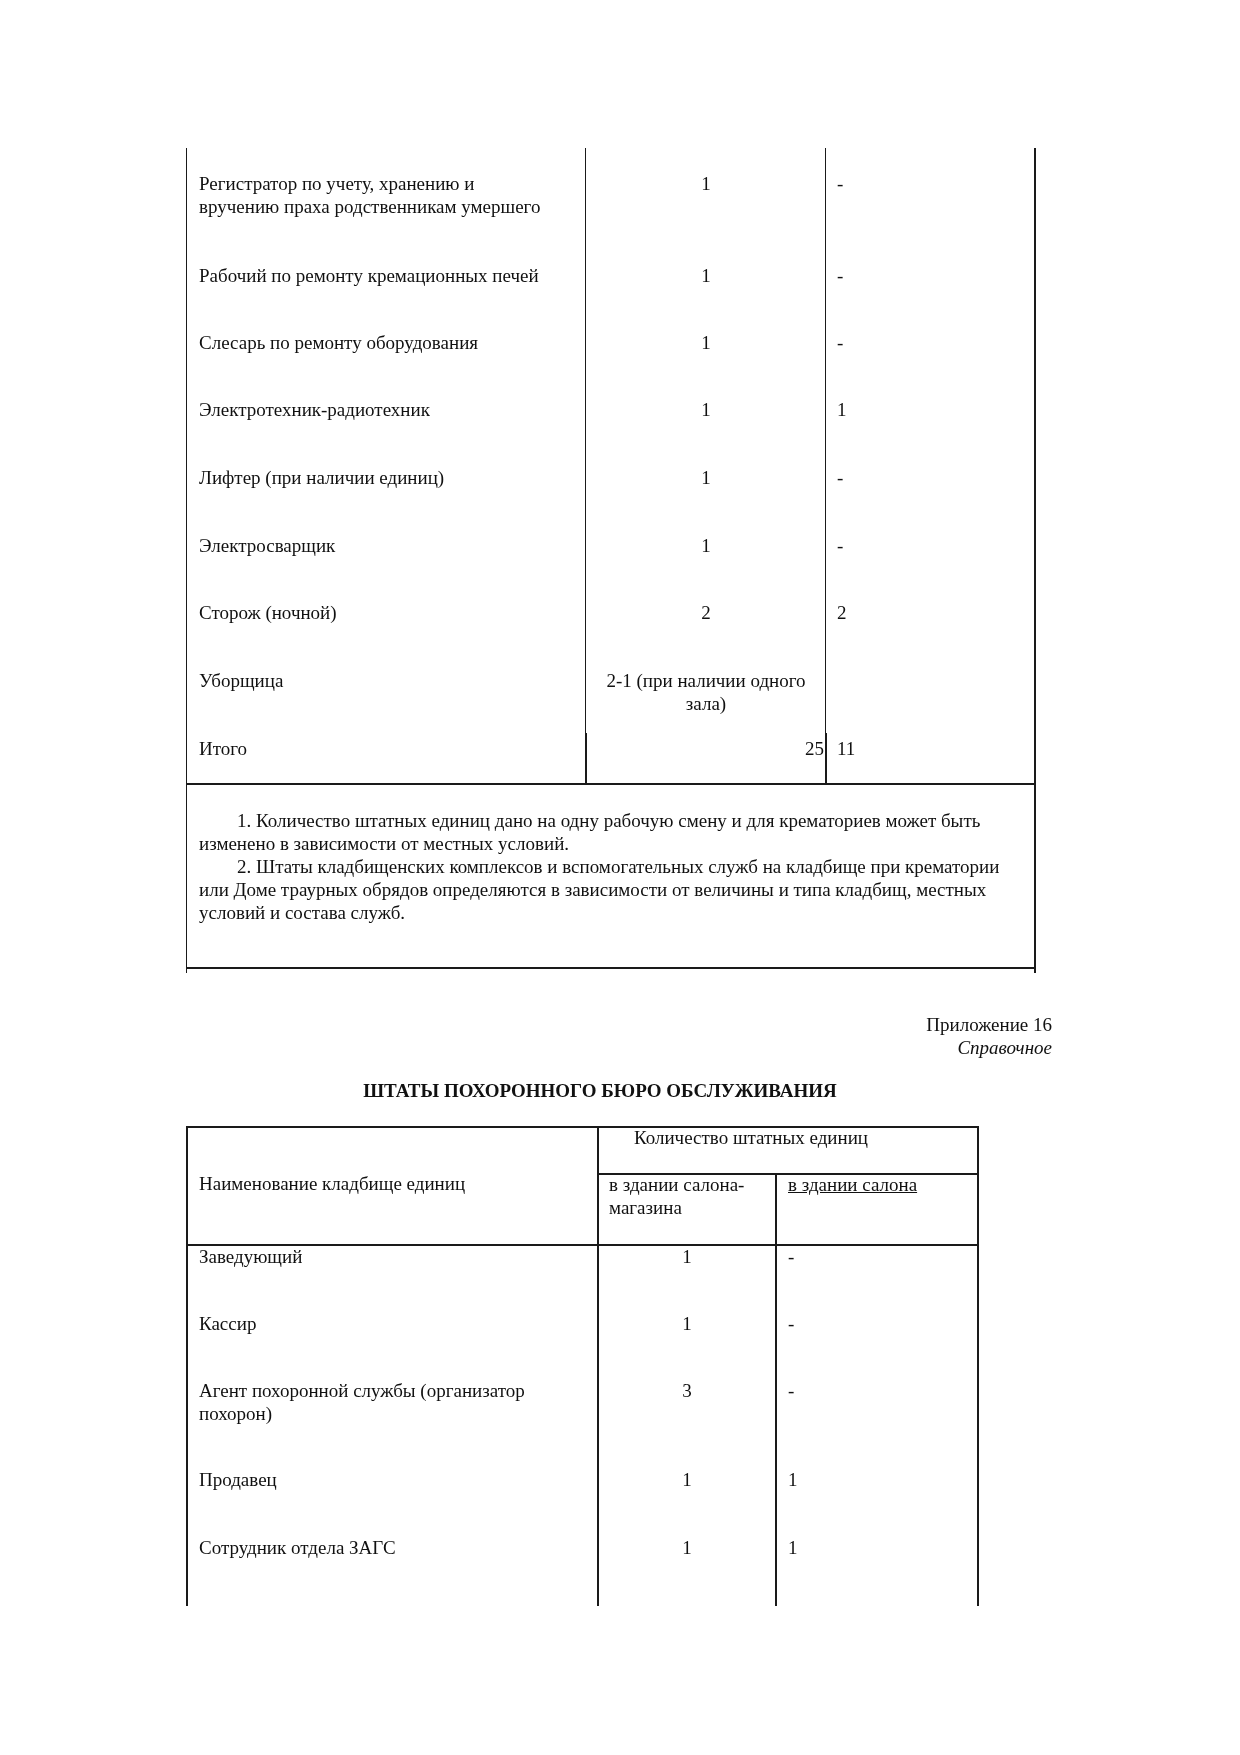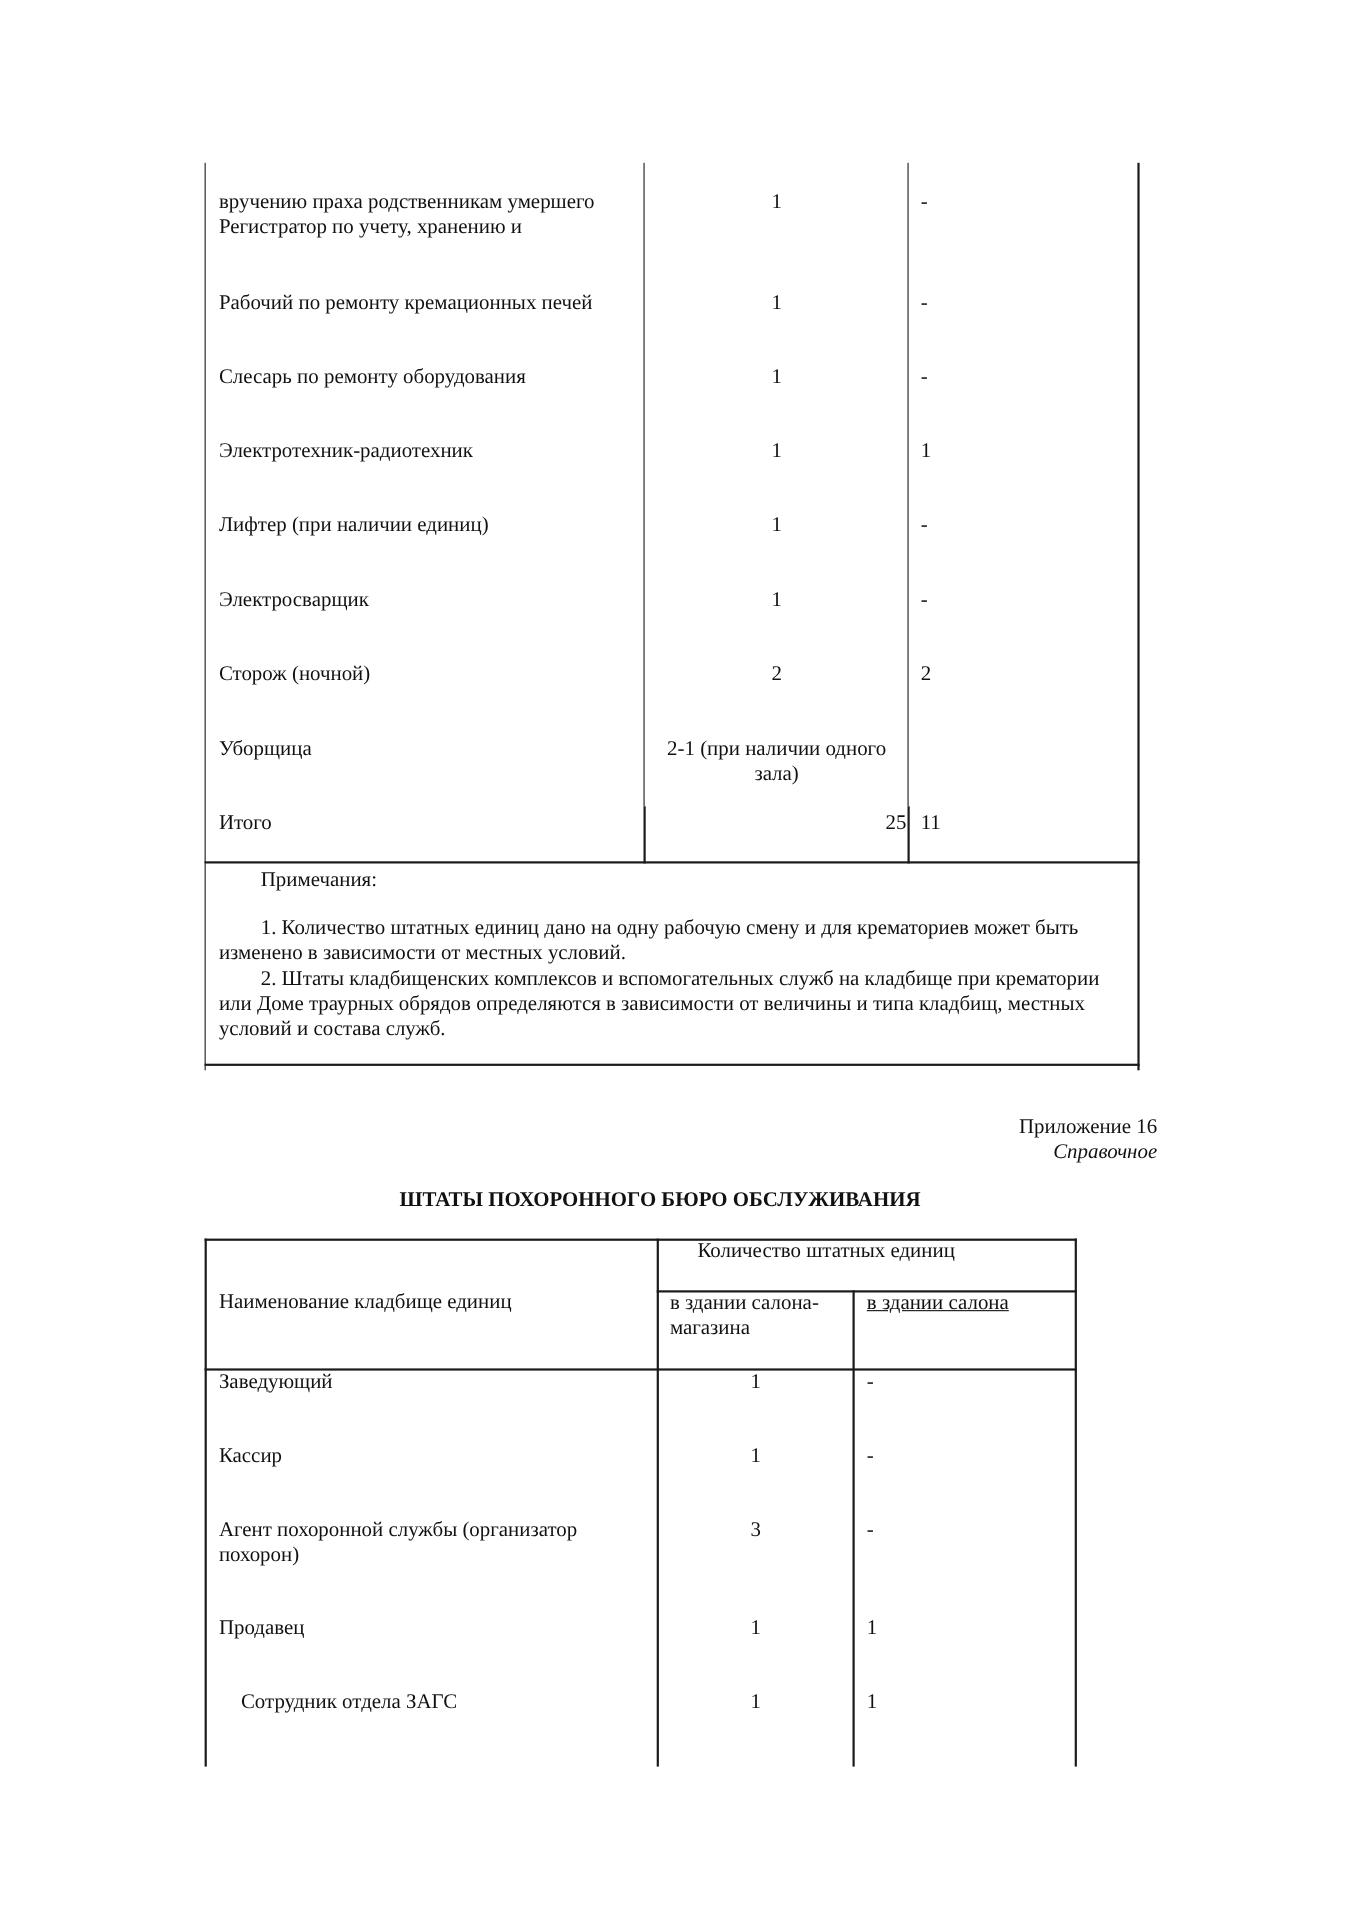--- a/index.html
+++ b/index.html
@@ -31,22 +31,22 @@
   <div class="vline thick" style="left:585px; top:733px; height:52px;"></div>
   <div class="vline" style="left:825px; top:148px; height:585px;"></div>
   <div class="vline thick" style="left:825px; top:733px; height:52px;"></div>
   <div class="vline thick" style="left:1034px; top:148px; height:825px;"></div>
 
   <div class="hline" style="left:186px; width:850px; top:783px;"></div>
   <div class="hline" style="left:186px; width:850px; top:967px;"></div>
 
   <div>
     <div class="cell-name txt" style="top:172px;">
+      <div>Регистратор по учету, хранению и</div>
       <div>вручению праха родственникам умершего</div>
-      <div>Регистратор по учету, хранению и</div>
     </div>
     <div class="cell-q1 txt" style="top:172px;">1</div>
     <div class="cell-q2 txt" style="top:172px;">-</div>
   </div>
 
   <div>
     <div class="cell-name txt" style="top:264px;">Рабочий по ремонту кремационных печей</div>
     <div class="cell-q1 txt" style="top:264px;">1</div>
     <div class="cell-q2 txt" style="top:264px;">-</div>
   </div>
@@ -90,21 +90,20 @@
     <div class="cell-q2 txt" style="top:669px;"></div>
   </div>
 
   <div>
     <div class="cell-name txt" style="top:737px;">Итого</div>
     <div class="cell-q1 txt" style="top:737px;text-align:right;">25</div>
     <div class="cell-q2 txt" style="top:737px;">11</div>
   </div>
 
   <div class="abs notes" style="left:199px; top:788px; width:826px;">
-    <p class="indent">Примечания:</p>
     <p style="height:21px;"></p>
     <p class="indent">1. Количество штатных единиц дано на одну рабочую смену и для крематориев может быть изменено в зависимости от местных условий.</p>
     <p class="indent">2. Штаты кладбищенских комплексов и вспомогательных служб на кладбище при крематории или Доме траурных обрядов определяются в зависимости от величины и типа кладбищ, местных условий и состава служб.</p>
   </div>
 </div>
 
 <div class="abs txt" style="right:188px; top:1013px; text-align:right;">Приложение 16</div>
 <div class="abs txt" style="right:188px; top:1036px; text-align:right;font-style:italic;">Справочное</div>
 <div class="abs txt bold center" style="left:0; width:1240px; top:1079px; left:-20px;">ШТАТЫ ПОХОРОННОГО БЮРО ОБСЛУЖИВАНИЯ</div>
 
@@ -143,17 +142,17 @@
     </div>
     <div class="t2-q1 txt" style="top:1379px;">3</div>
     <div class="t2-q2 txt" style="top:1379px;">-</div>
   </div>
   <div>
     <div class="t2-name txt" style="top:1468px;">Продавец</div>
     <div class="t2-q1 txt" style="top:1468px;">1</div>
     <div class="t2-q2 txt" style="top:1468px;">1</div>
   </div>
   <div>
-    <div class="t2-name txt" style="top:1536px;margin-left:20px;">Сотрудник отдела ЗАГС</div>
+    <div class="t2-name txt" style="top:1536px;">Сотрудник отдела ЗАГС</div>
     <div class="t2-q1 txt" style="top:1536px;">1</div>
     <div class="t2-q2 txt" style="top:1536px;">1</div>
   </div>
 </div>
 
 </body></html>

